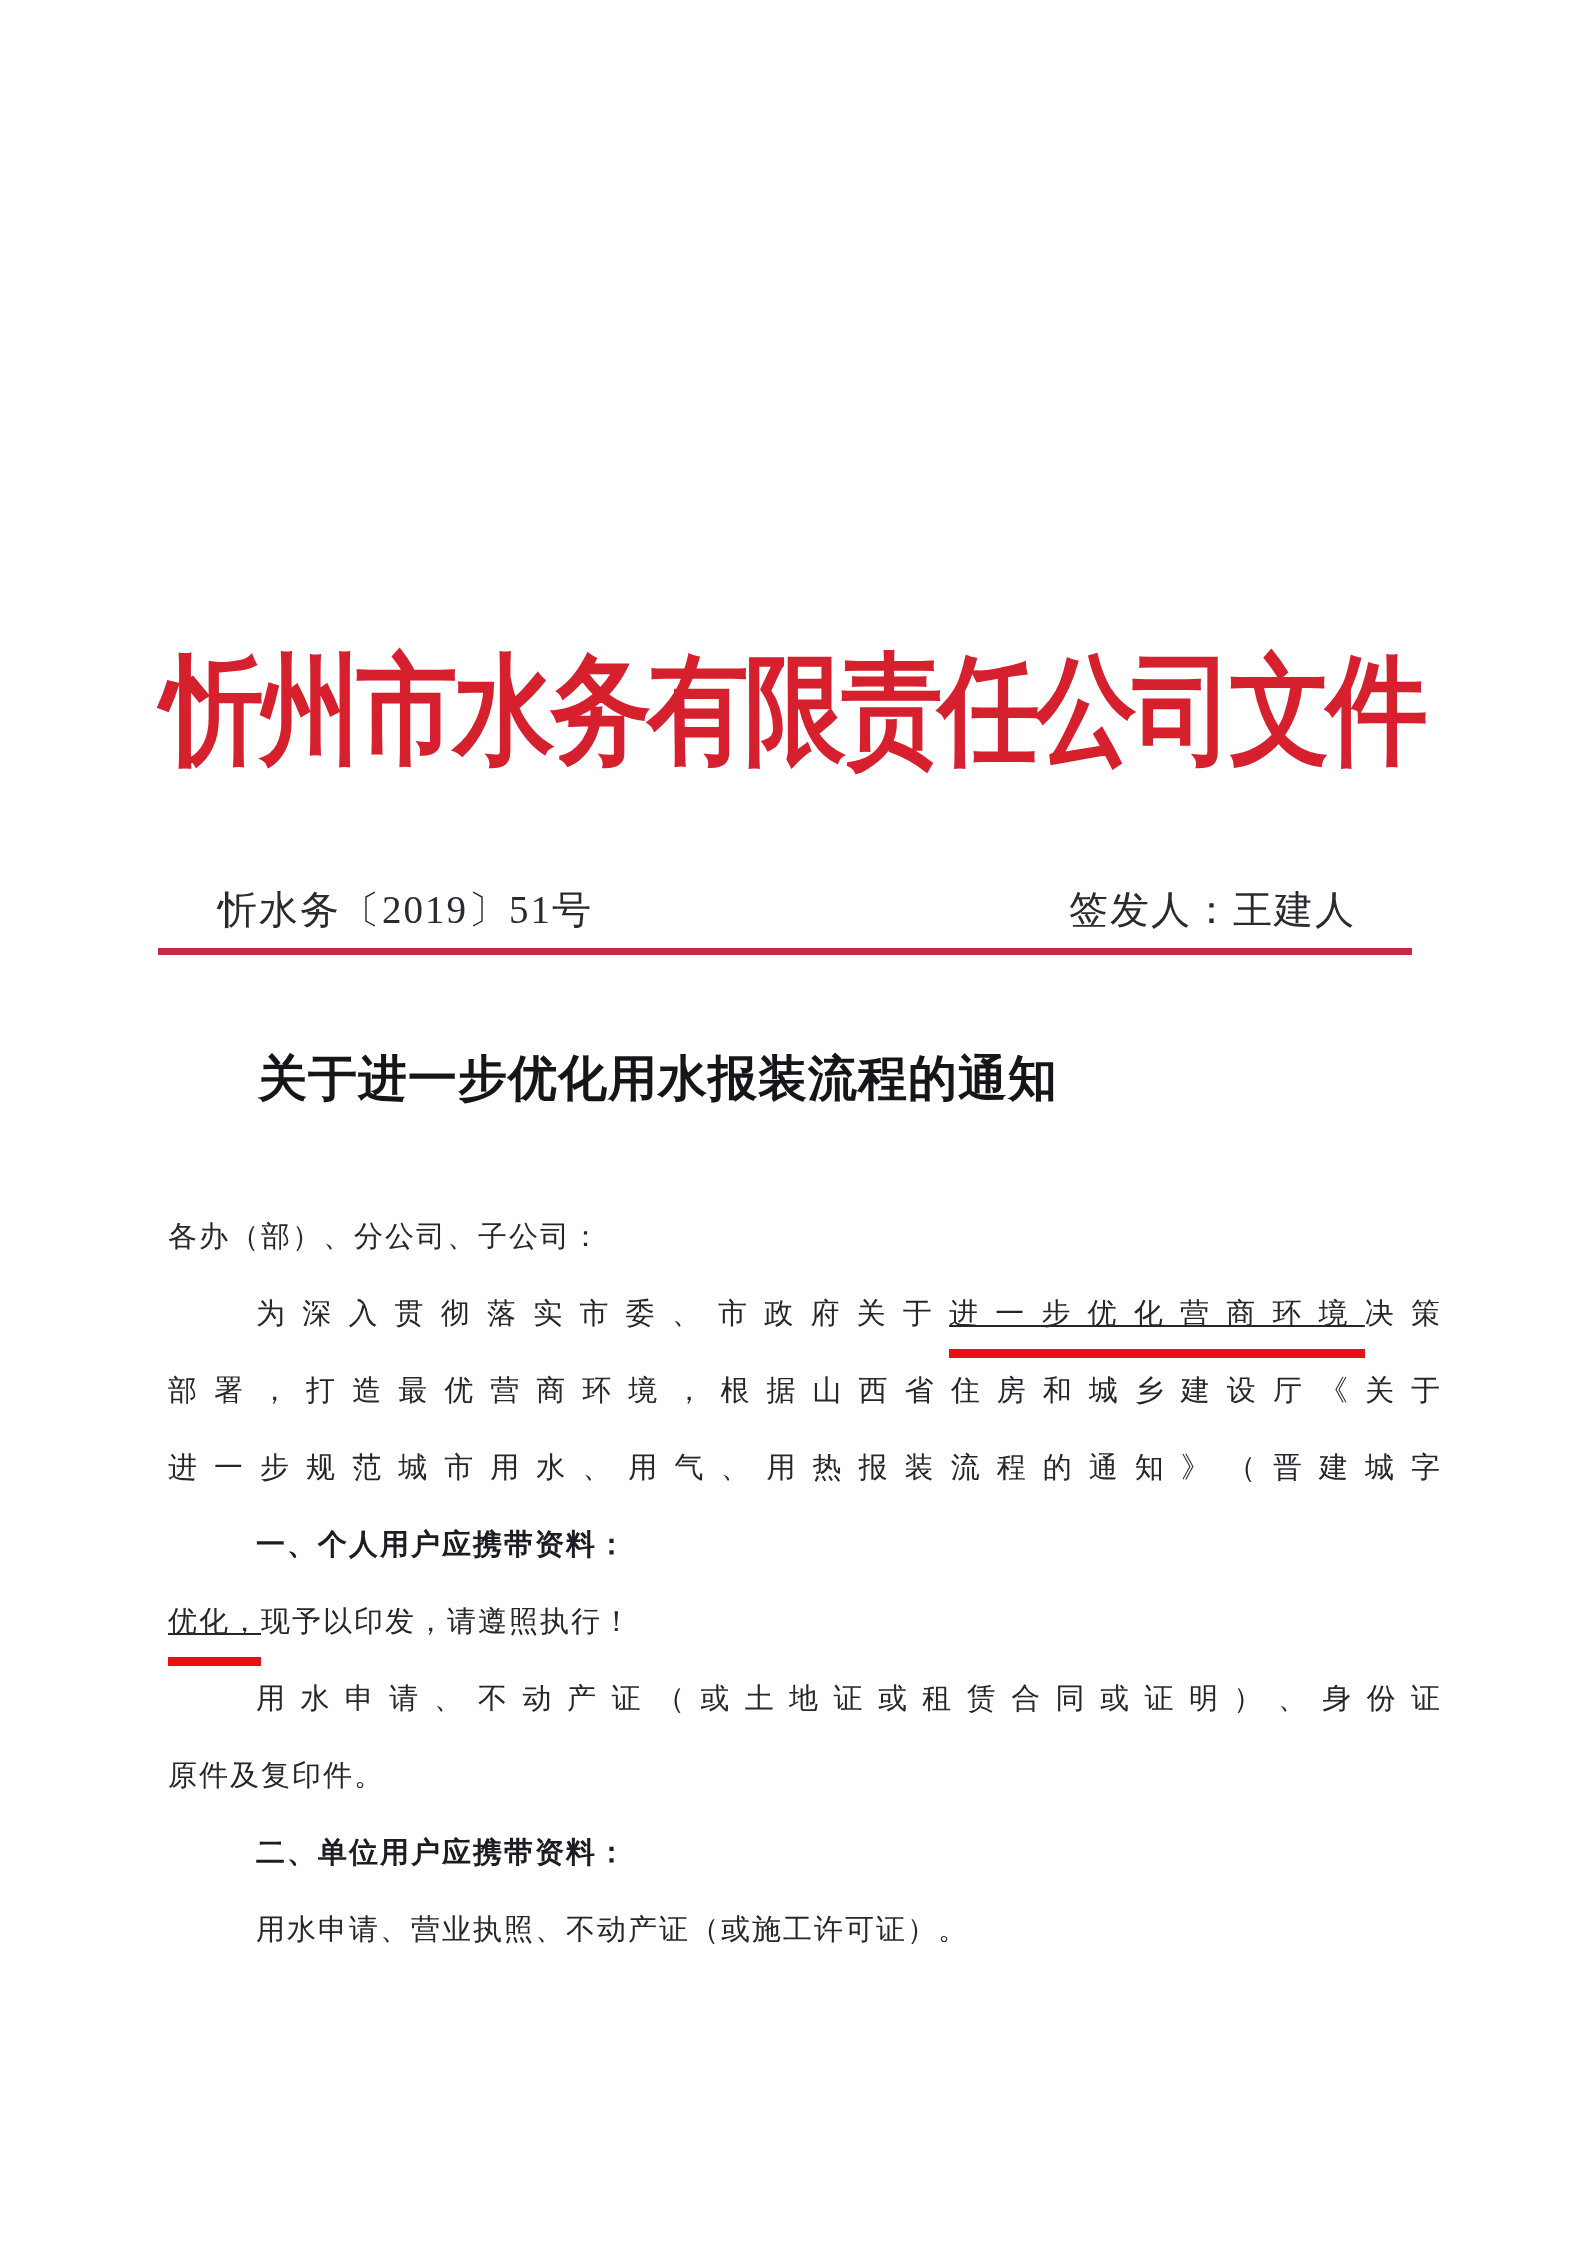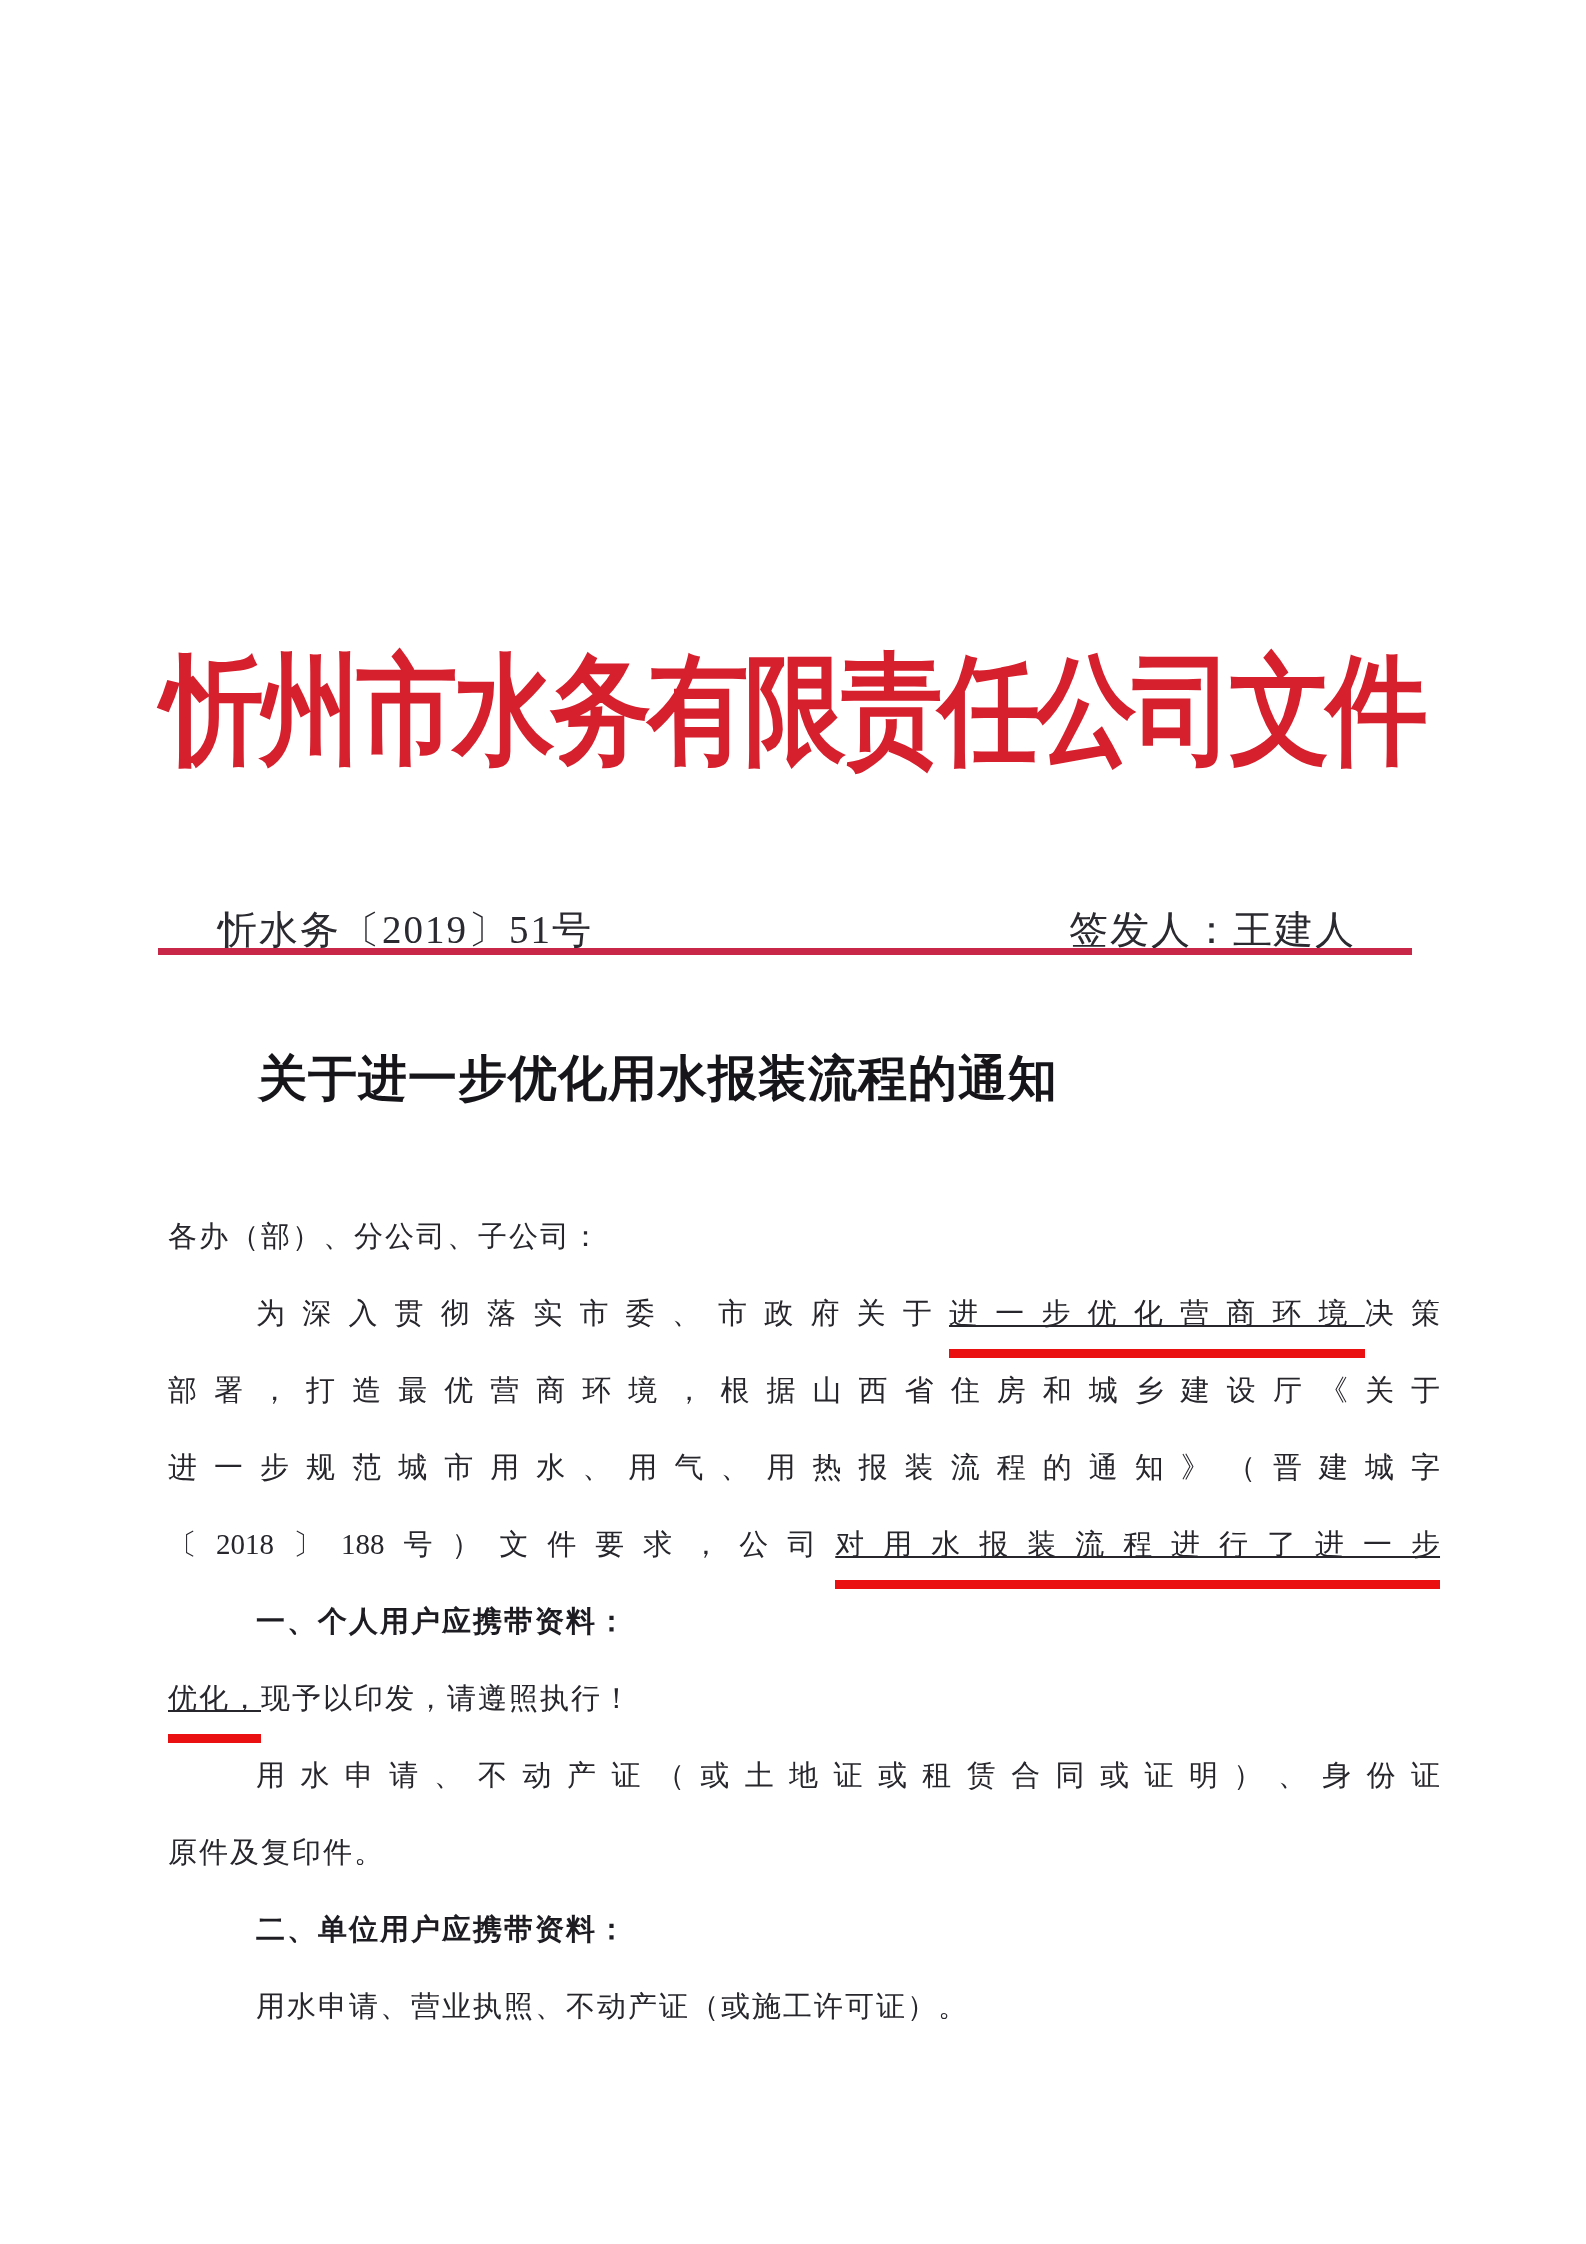--- a/index.html
+++ b/index.html
@@ -23,21 +23,21 @@
     transform-origin:center;
     white-space:nowrap;
     font-family:"Liberation Serif","DejaVu Serif",serif;
   }
 
   .doc-row{
     position:absolute;
     top:882px;left:160px;width:1252px;height:56px;
     display:flex;justify-content:space-between;align-items:center;
     font-size:39px;color:#2a2a30;
-    padding:0;box-sizing:border-box;margin-top:20px;
+    padding:0;box-sizing:border-box;
   }
   .doc-number{margin-left:58px;letter-spacing:2px;}
   .issuer{margin-right:56px;letter-spacing:2px;}
   .issuer .name{font-weight:400;}
 
   .red-rule{
     position:absolute;
     top:948px;left:158px;width:1254px;height:7px;
     background:var(--rule-red,#c92747);
   }
@@ -96,21 +96,20 @@
 
   <div class="red-rule"></div>
 
   <div class="subject-title">关于进一步优化用水报装流程的通知</div>
 
   <div class="body-lines">
       <div class="line"><span>各办（部）、分公司、子公司：</span></div>
       <div class="line indent just"><span>为深入贯彻落实市委、市政府关于</span><span class="red-underline">进一步优化营商环境</span><span>决策</span></div>
       <div class="line just"><span>部署，打造最优营商环境，根据山西省住房和城乡建设厅《关于</span></div>
       <div class="line just"><span>进一步规范城市用水、用气、用热报装流程的通知》（晋建城字</span></div>
-      <div class="line just"><span>〔2018〕188号）文件要求，公司</span><span class="red-underline">对用水报装流程进行了进一步</span></div>
       <div class="line indent hei"><span>一、个人用户应携带资料：</span></div>
       <div class="line"><span class="red-underline">优化，</span><span>现予以印发，请遵照执行！</span></div>
       <div class="line indent just"><span>用水申请、不动产证（或土地证或租赁合同或证明）、身份证</span></div>
       <div class="line"><span>原件及复印件。</span></div>
       <div class="line indent hei"><span>二、单位用户应携带资料：</span></div>
       <div class="line indent"><span>用水申请、营业执照、不动产证（或施工许可证）。</span></div>
     </div>
 
 </div>
 

